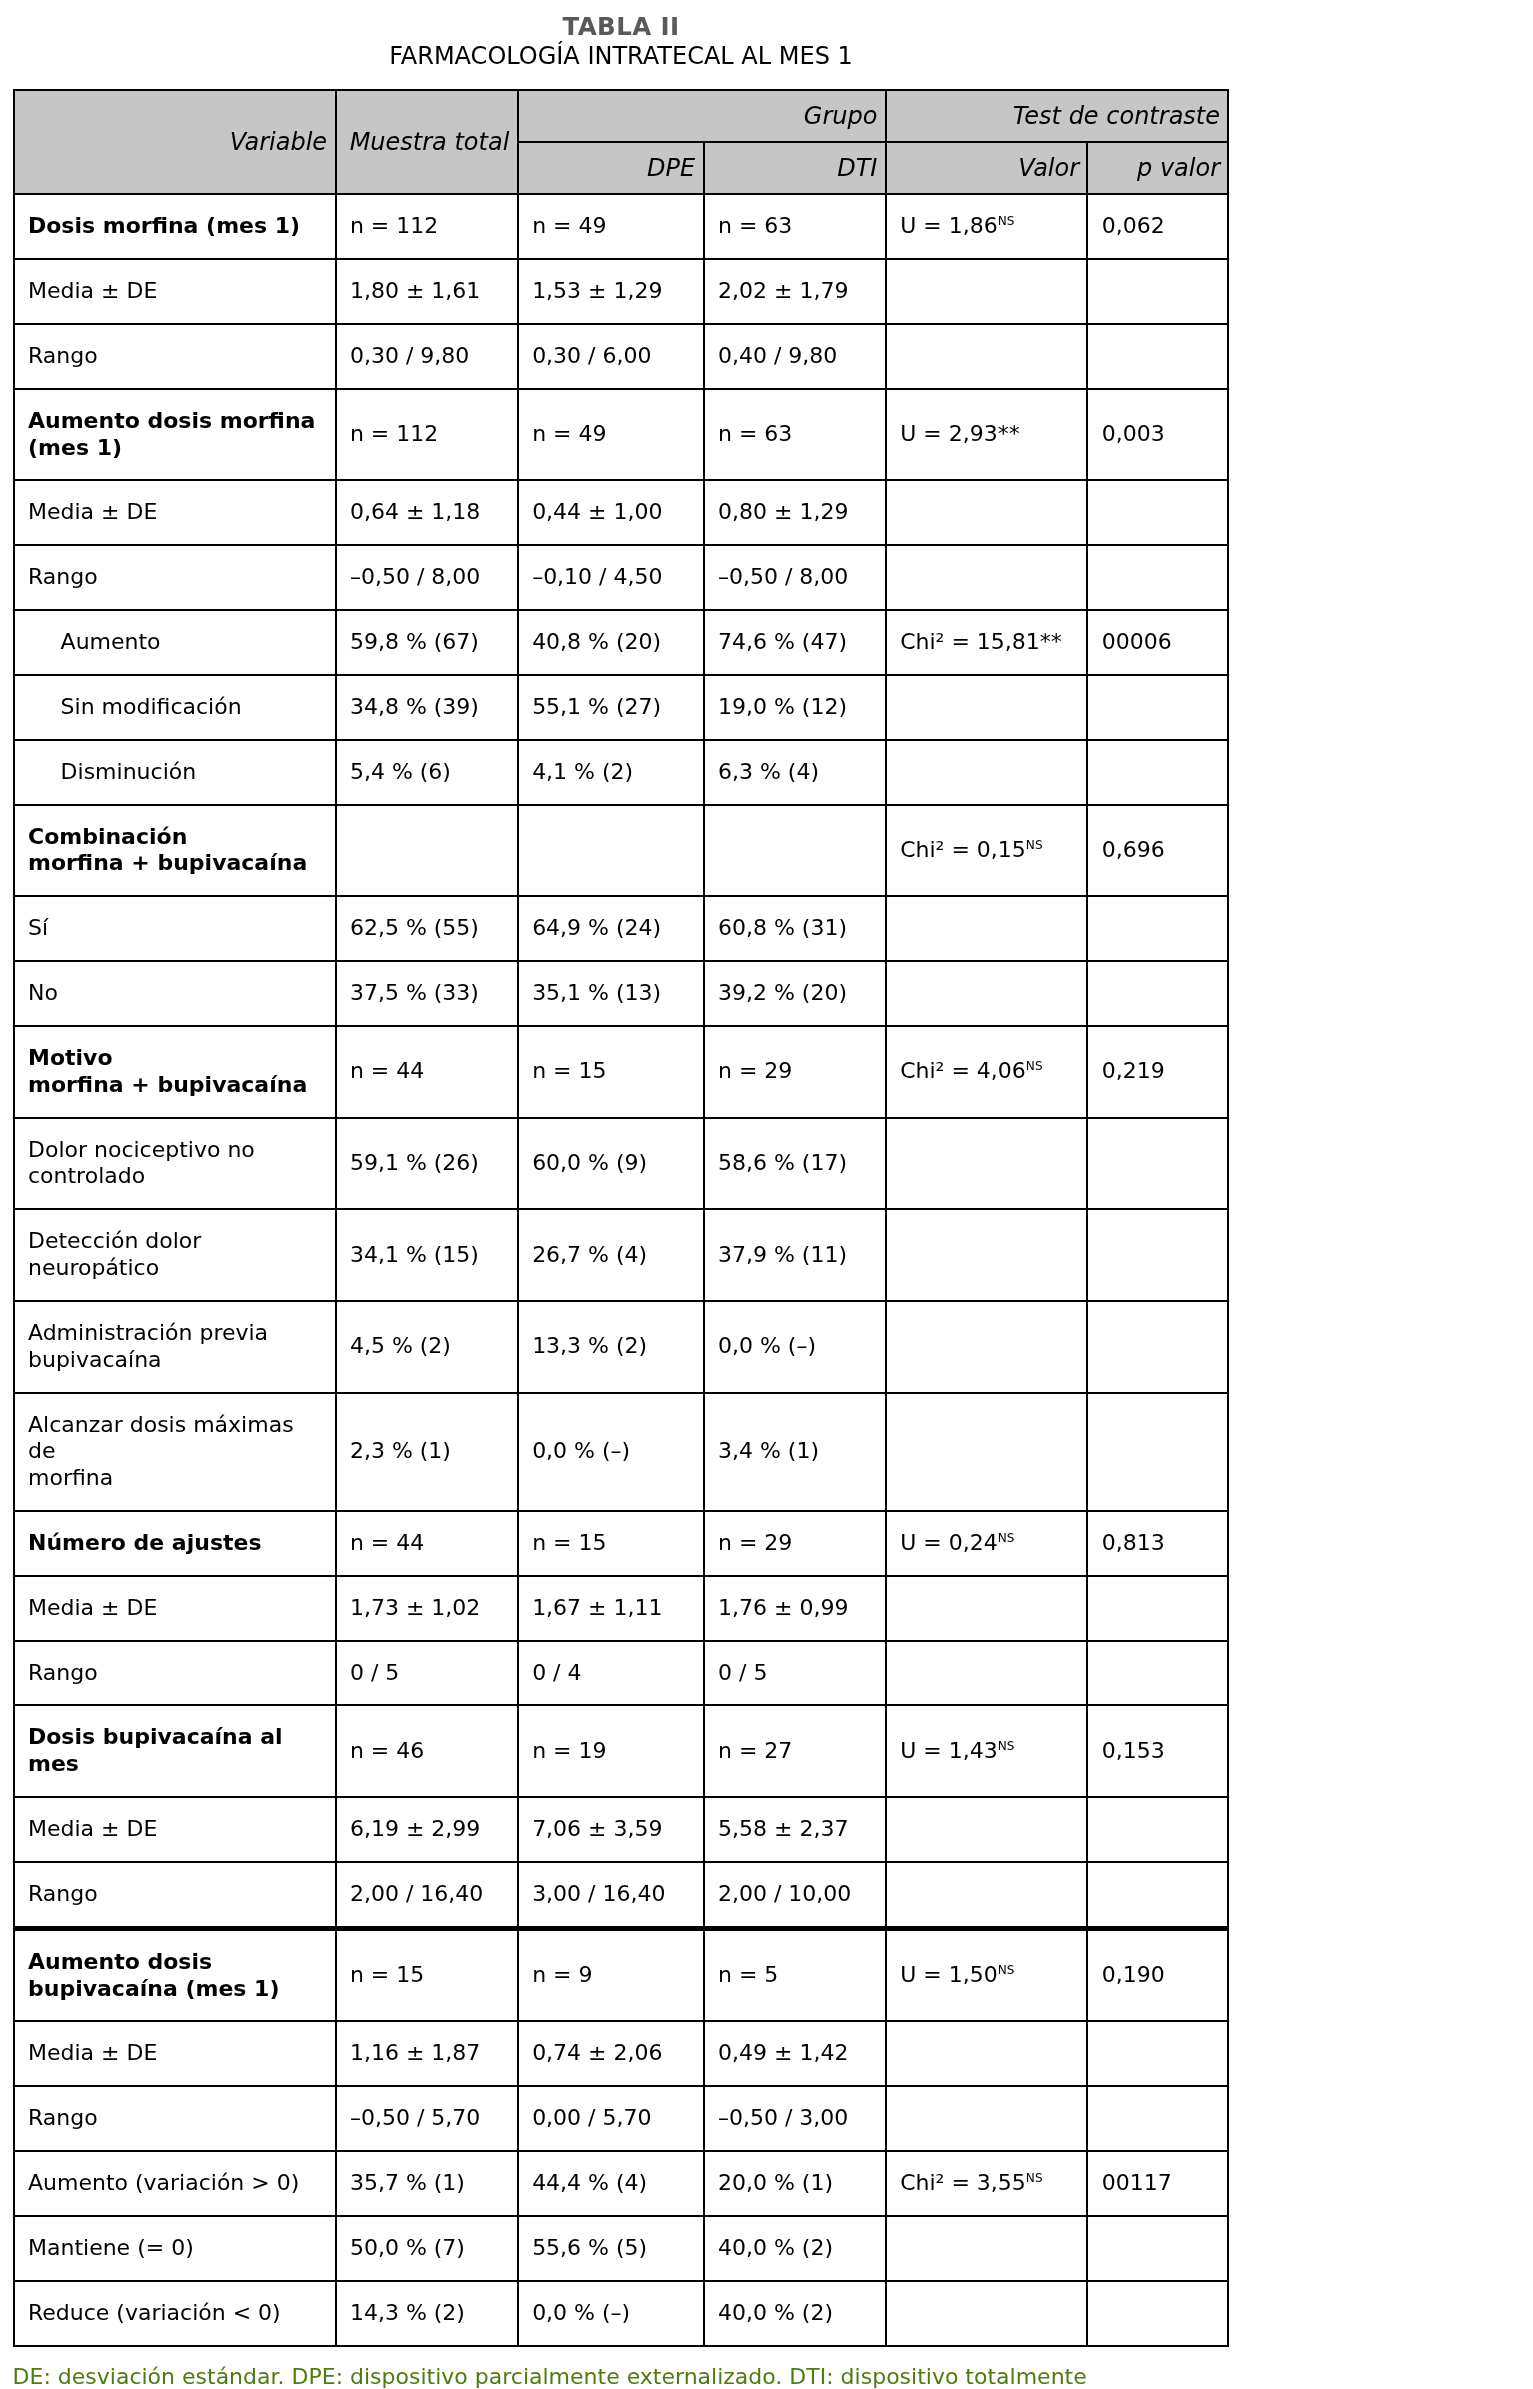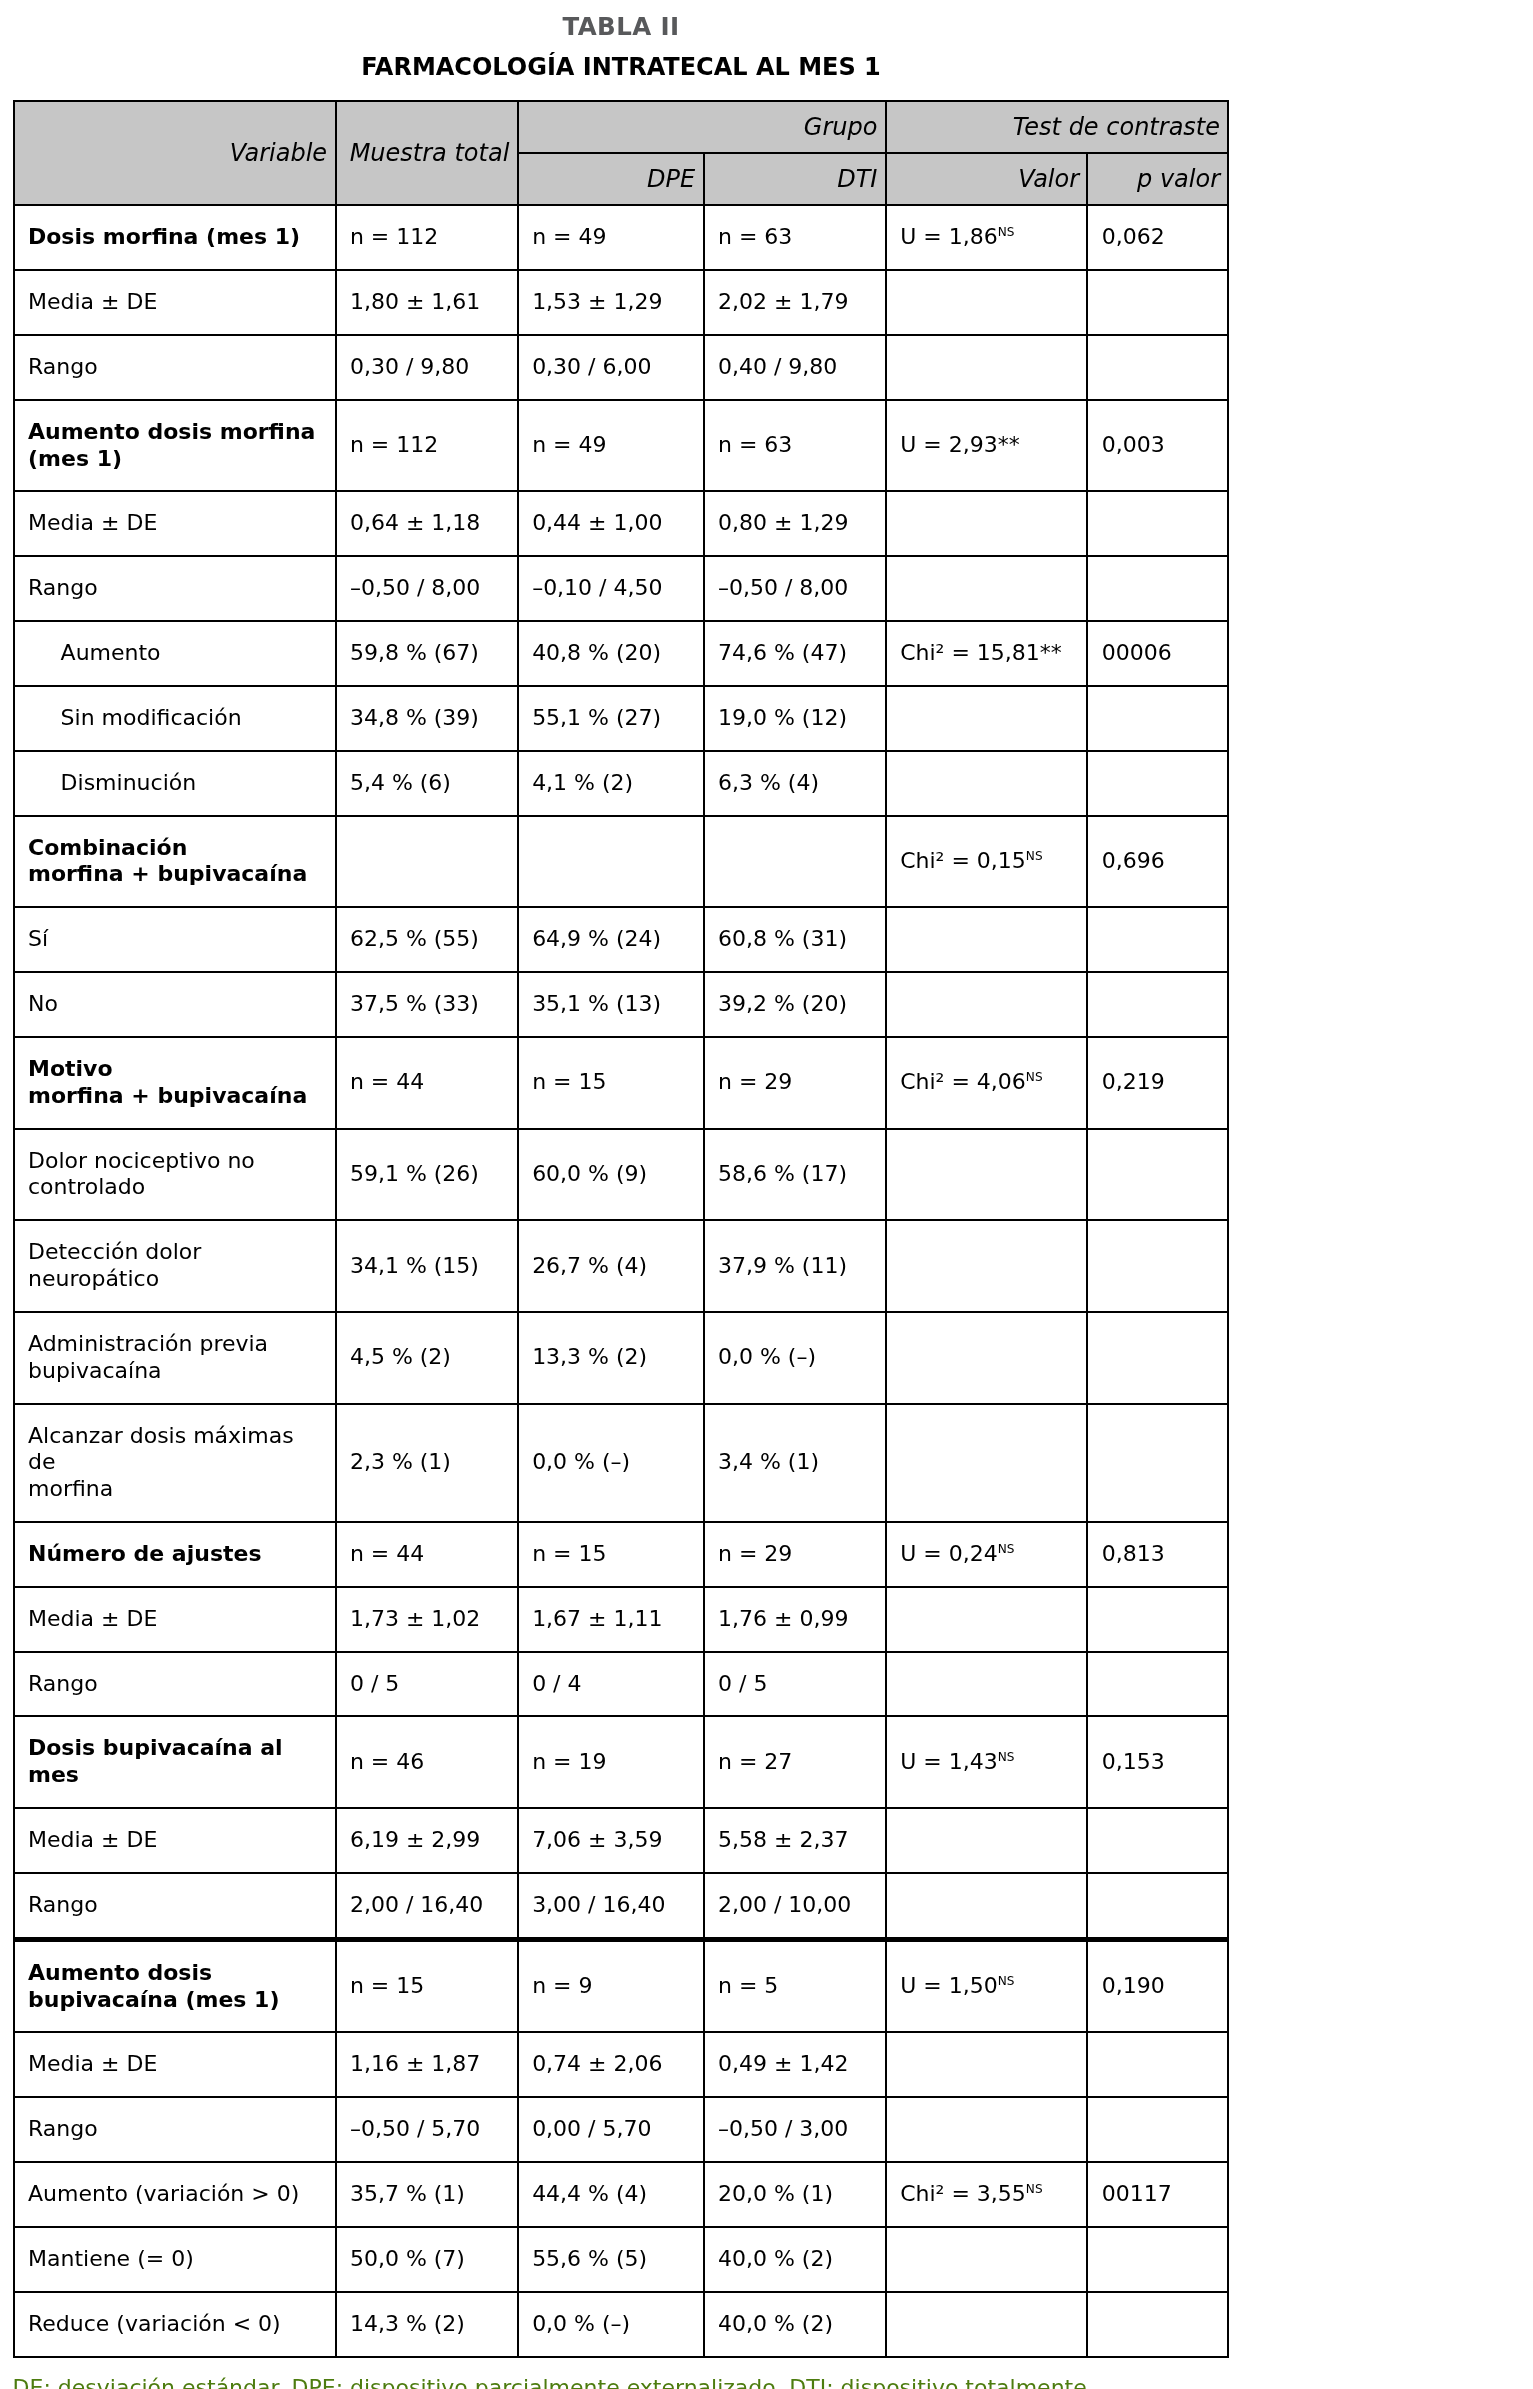--- a/index.html
+++ b/index.html
@@ -18,23 +18,23 @@
     text-align: center;
     font-size: 24.5px;
     font-weight: bold;
     letter-spacing: 0.4px;
     color: var(--title-color, #58595b);
     margin-top: 3px;
   }
   .subtitle {
     text-align: center;
     font-size: 24px;
-    font-weight: bold;
+    font-weight: normal;
     color: #000000;
-    margin-top: 12px;
+    margin-top: 1px;
     margin-bottom: 19.3px;
   }
   table.data {
     border-collapse: collapse;
     width: 100%;
     table-layout: fixed;
   }
   table.data th,
   table.data td {
     border: 2.2px solid #000000;

